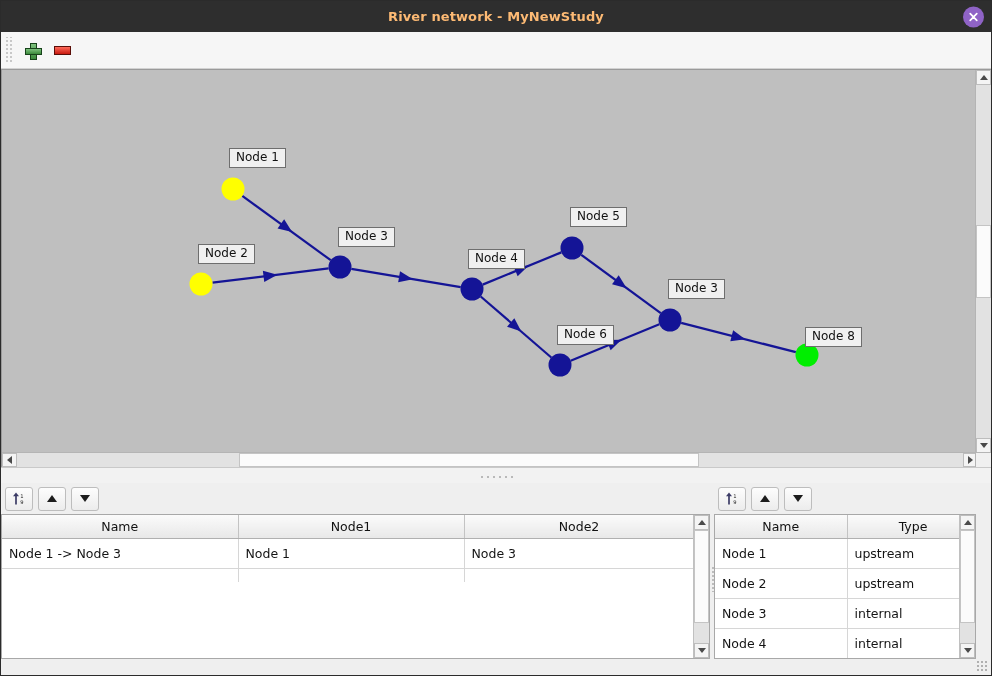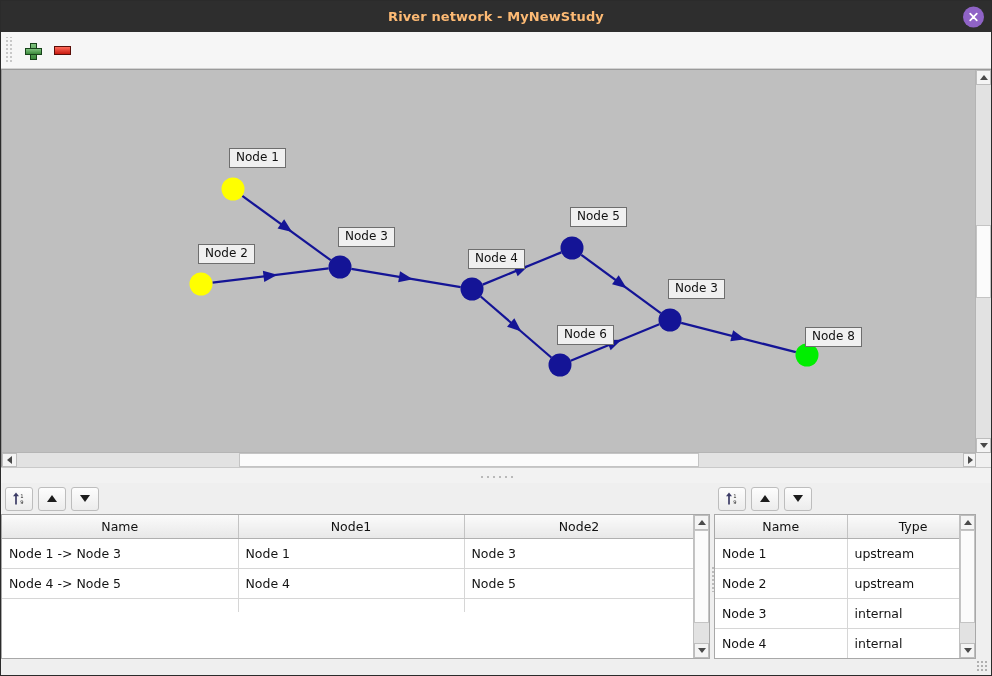--- a/index.html
+++ b/index.html
@@ -404,25 +404,20 @@
                 <th>Node1</th>
                 <th>Node2</th>
               </tr>
             </thead>
           <tbody>
               <tr>
                 <td>Node 1 -&gt; Node 3</td>
                 <td>Node 1</td>
                 <td>Node 3</td>
               </tr>
-              <tr>
-                <td>Node 4 -&gt; Node 5</td>
-                <td>Node 4</td>
-                <td>Node 5</td>
-              </tr>
               <tr class="empty-row">
                 <td></td>
                 <td></td>
                 <td></td>
               </tr>
             </tbody>
         </table>
         <div class="tbl-vsb">
           <div class="sb-arrow" style="left:0;top:0;width:15px;height:15px;">
             <span class="tri tri-up"></span>

